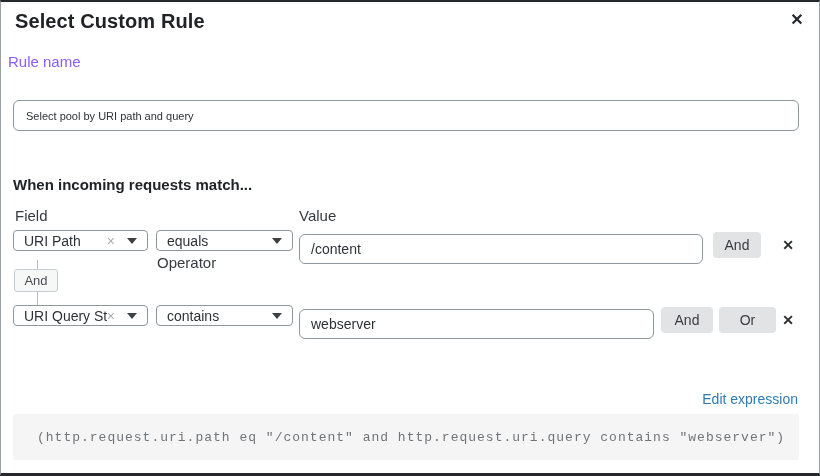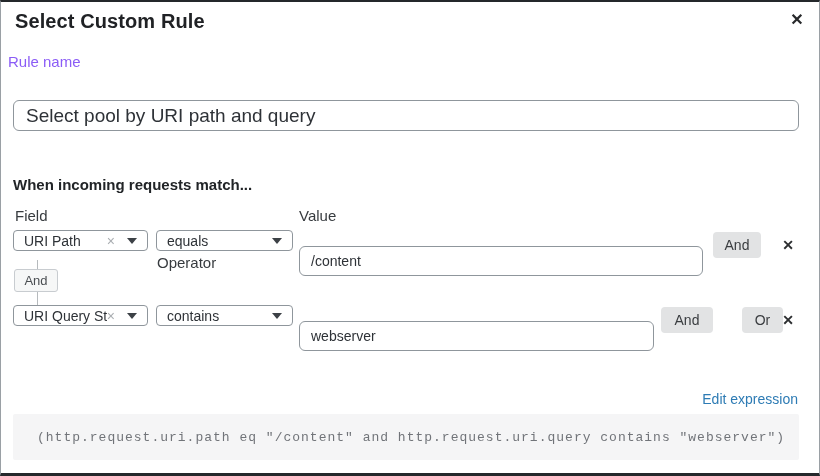--- a/index.html
+++ b/index.html
@@ -31,21 +31,21 @@
     line-height: 24px; text-align: center;
     font-family: "Liberation Sans", sans-serif;
   }
 
   .rn-label { position: absolute; left: 7px; top: 51px; font-size: 15px; color: #8b5cf6; }
   .rn-hint  { position: absolute; left: 14px; top: 73px; font-size: 14px; color: #9ba0a5; }
   .rn-input {
     position: absolute; left: 12px; top: 98px;
     width: 786px; height: 31px;
     border: 1px solid #8f969c; border-radius: 6px;
-    padding: 0 12px; font-size: 19px; color: #2e3237;
+    padding: 0 12px; font-size: 11px; color: #2e3237;
     font-family: "Liberation Sans", sans-serif;
     outline: none; background: #fff;
   }
 
   .match-heading {
     position: absolute; left: 12px; top: 174px;
     font-size: 15px; font-weight: 700; color: #212427;
   }
   .col-label { position: absolute; top: 205px; font-size: 15px; color: #373b3f; }
   .col-field    { left: 14px; }
@@ -74,38 +74,38 @@
   }
   .caret {
     width: 0; height: 0; margin-left: 10px; flex: none;
     border-left: 5px solid transparent;
     border-right: 5px solid transparent;
     border-top: 6px solid #3c4146;
   }
   .sel-operator .caret { margin-left: auto; }
 
   .value-input {
-    position: absolute; top: 16px; height: 30px;
+    position: absolute; top: 4px; height: 30px;
     border: 1px solid #8f969c; border-radius: 6px;
     padding: 0 11px; font-size: 14px; color: #2e3237;
     font-family: "Liberation Sans", sans-serif;
     outline: none; background: #fff;
   }
   .val-1 { left: 286px; width: 404px; }
   .val-2 { left: 286px; width: 355px; }
 
   .conj-btn {
     position: absolute; top: 2px; height: 26px;
     background: #e2e3e4; border: none; border-radius: 4px;
     font-size: 14px; color: #3a3d40; cursor: pointer;
     font-family: "Liberation Sans", sans-serif;
   }
   .btn-and-1 { left: 700px; width: 48px; }
   .btn-and-2 { left: 648px; width: 52px; }
-  .btn-or-2  { left: 729px; width: 41px; }
+  .btn-or-2  { left: 706px; width: 57px; }
 
   .row-remove {
     position: absolute; left: 763px; top: 3px;
     width: 24px; height: 24px;
     background: none; border: none; cursor: pointer;
     font-size: 14px; font-weight: 700; color: #2c2e30;
     line-height: 24px; text-align: center;
     font-family: "Liberation Sans", sans-serif;
   }
 

